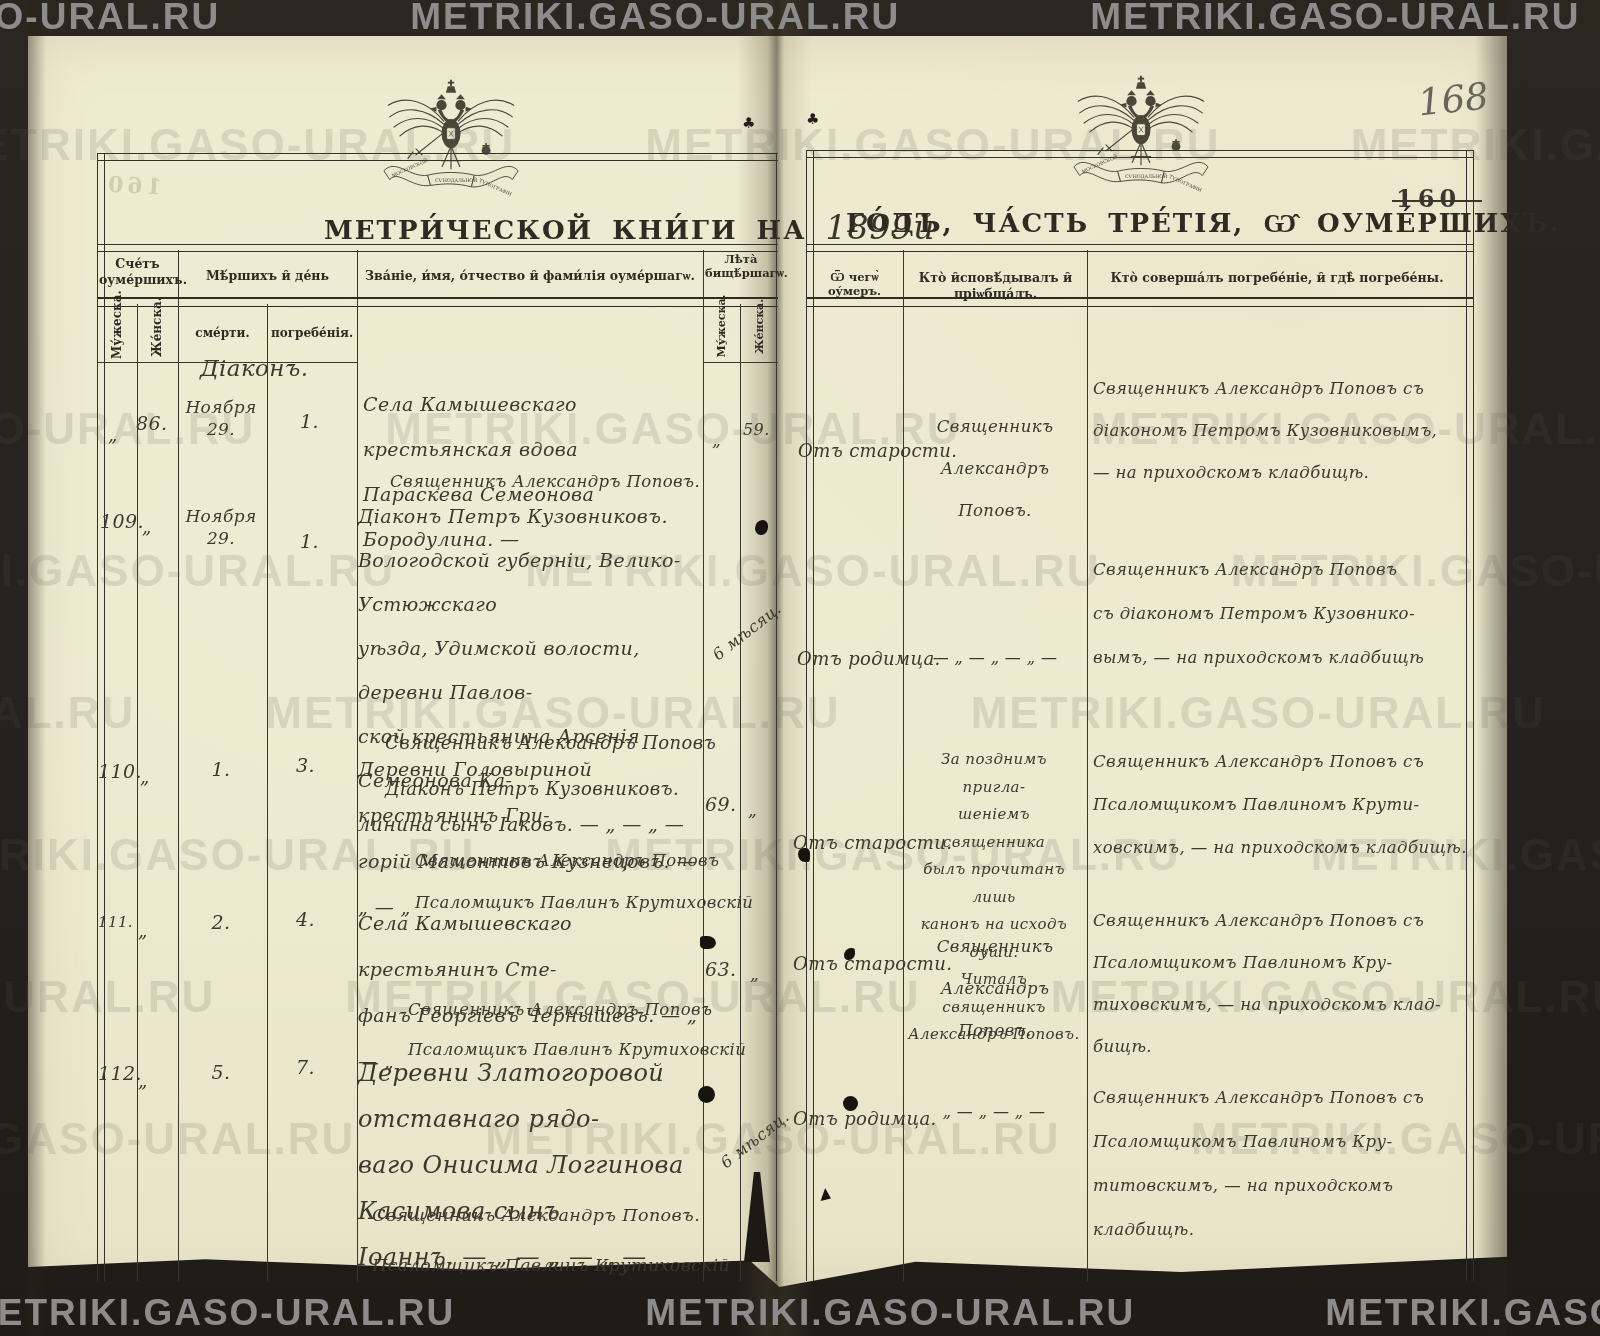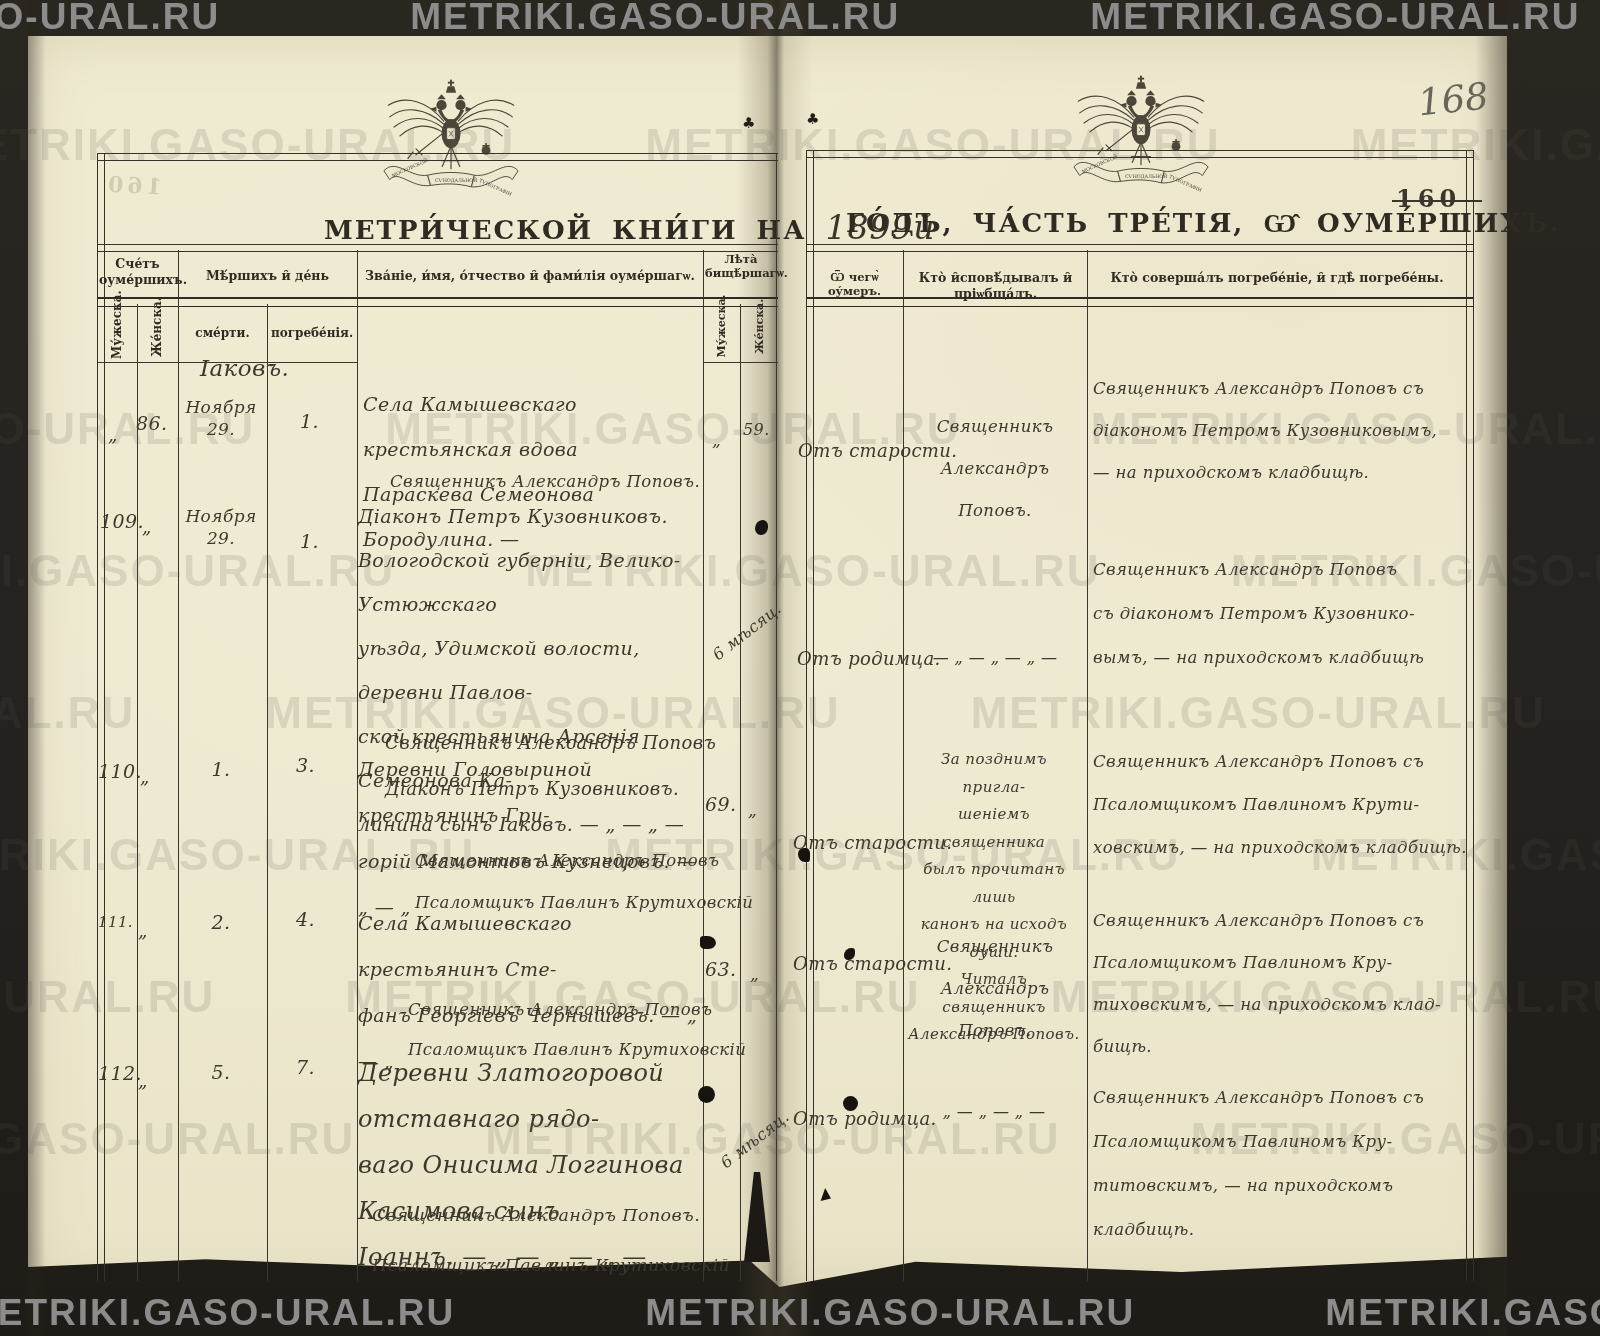--- a/index.html
+++ b/index.html
@@ -162,21 +162,21 @@
   <div class="print subhead" style="left:269px;top:326px;width:86px">погребе́нія.</div>
   <div class="print colhead" style="left:360px;top:268px;width:340px">Зва́ніе, и́мя, о́тчество и̑ фами́лія оуме́ршагѡ.</div>
   <div class="print colhead" style="left:705px;top:252px;width:72px;font-size:11.5px">Лѣта̀ бищѣ́ршагѡ.</div>
   <div class="print subhead rot" style="left:690px;top:320px;width:62px;font-size:11px">Му́жеска.</div>
   <div class="print subhead rot" style="left:728px;top:320px;width:62px;font-size:11px">Же́нска.</div>
 
   <div class="print colhead" style="left:808px;top:270px;width:93px;font-size:11.5px">Ѿ чегѡ̀ оу́меръ.</div>
   <div class="print colhead" style="left:906px;top:270px;width:179px">Кто̀ и̑сповѣ́дывалъ и̑ пріѡбща́лъ.</div>
   <div class="print colhead" style="left:1090px;top:270px;width:374px">Кто̀ соверша́лъ погребе́ніе, и̑ гдѣ̀ погребе́ны.</div>
 
-  <div class="hw" style="left:200px;top:355px;font-size:23px">Іаковъ.</div>
+  <div class="hw" style="left:200px;top:355px;font-size:23px">Діаконъ.</div>
 
   <div>
     <span class="hw" style="left:108px;top:424px;font-size:18px">„</span>
     <span class="hw" style="left:136px;top:412px;font-size:19px">86.</span>
     <span class="hw blk ctr" style="left:178px;top:396px;width:86px;font-size:17px;line-height:22px">Ноября<br>29.</span>
     <span class="hw" style="left:300px;top:410px;font-size:19px">1.</span>
     <span class="hw blk" style="left:363px;top:382px;width:345px;font-size:19px;line-height:45px">Села Камышевскаго крестьянская вдова<br>Параскева Семеонова Бородулина. —</span>
     <span class="hw blk" style="left:390px;top:462px;font-size:16.5px;line-height:40px">Священникъ Александръ Поповъ.</span>
     <span class="hw" style="left:712px;top:430px;font-size:17px">„</span>
     <span class="hw" style="left:743px;top:420px;font-size:16px">59.</span>

